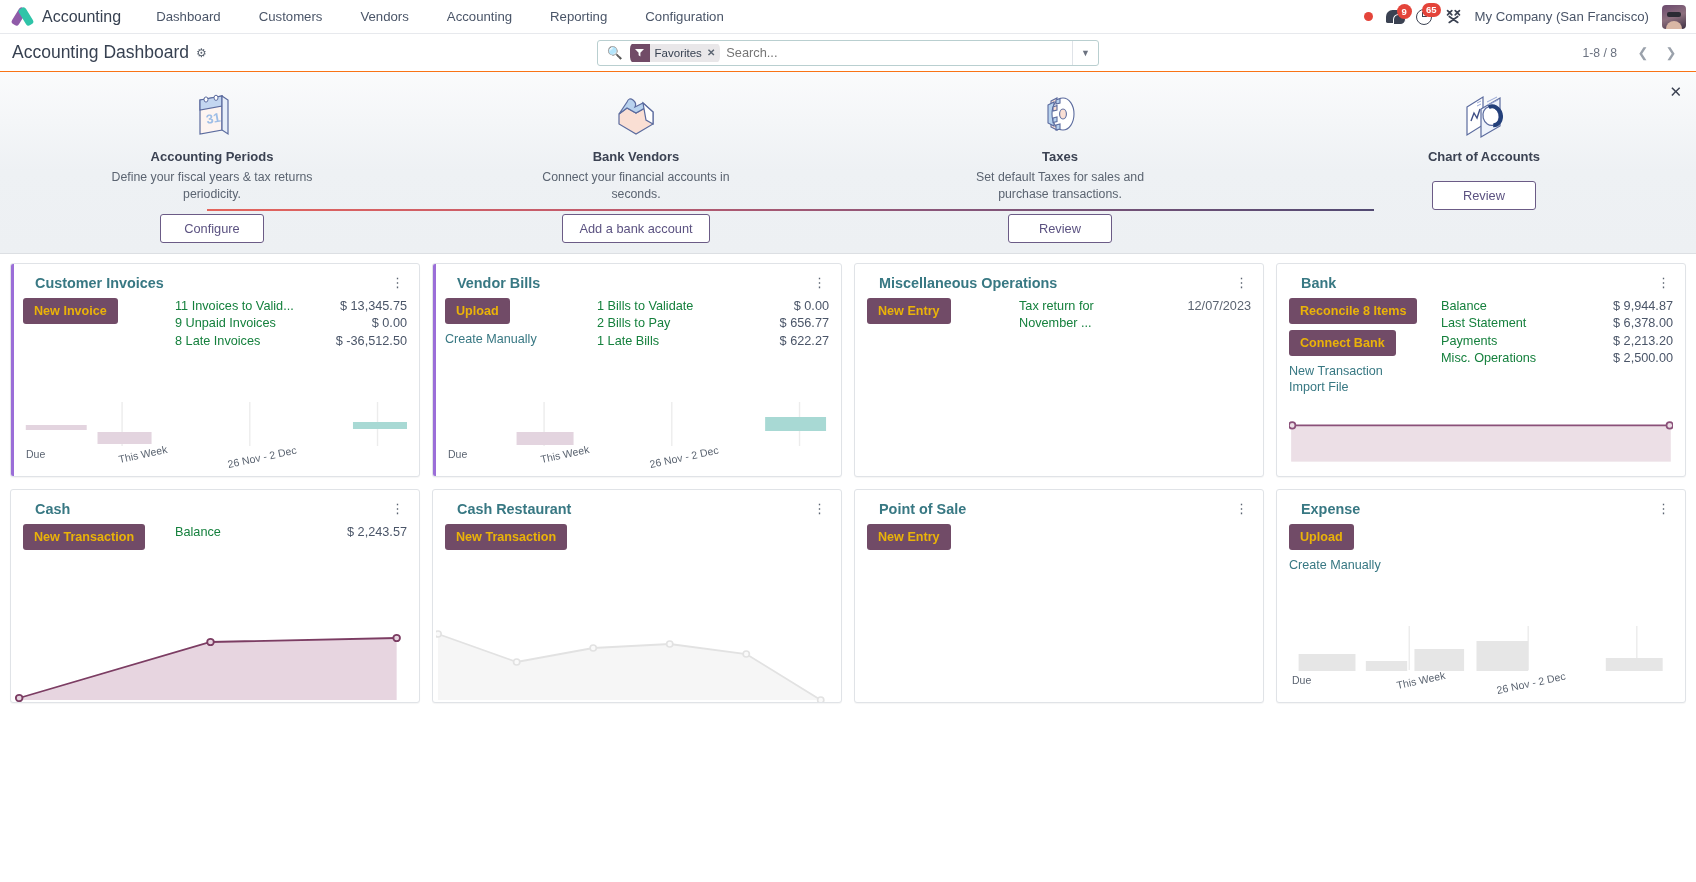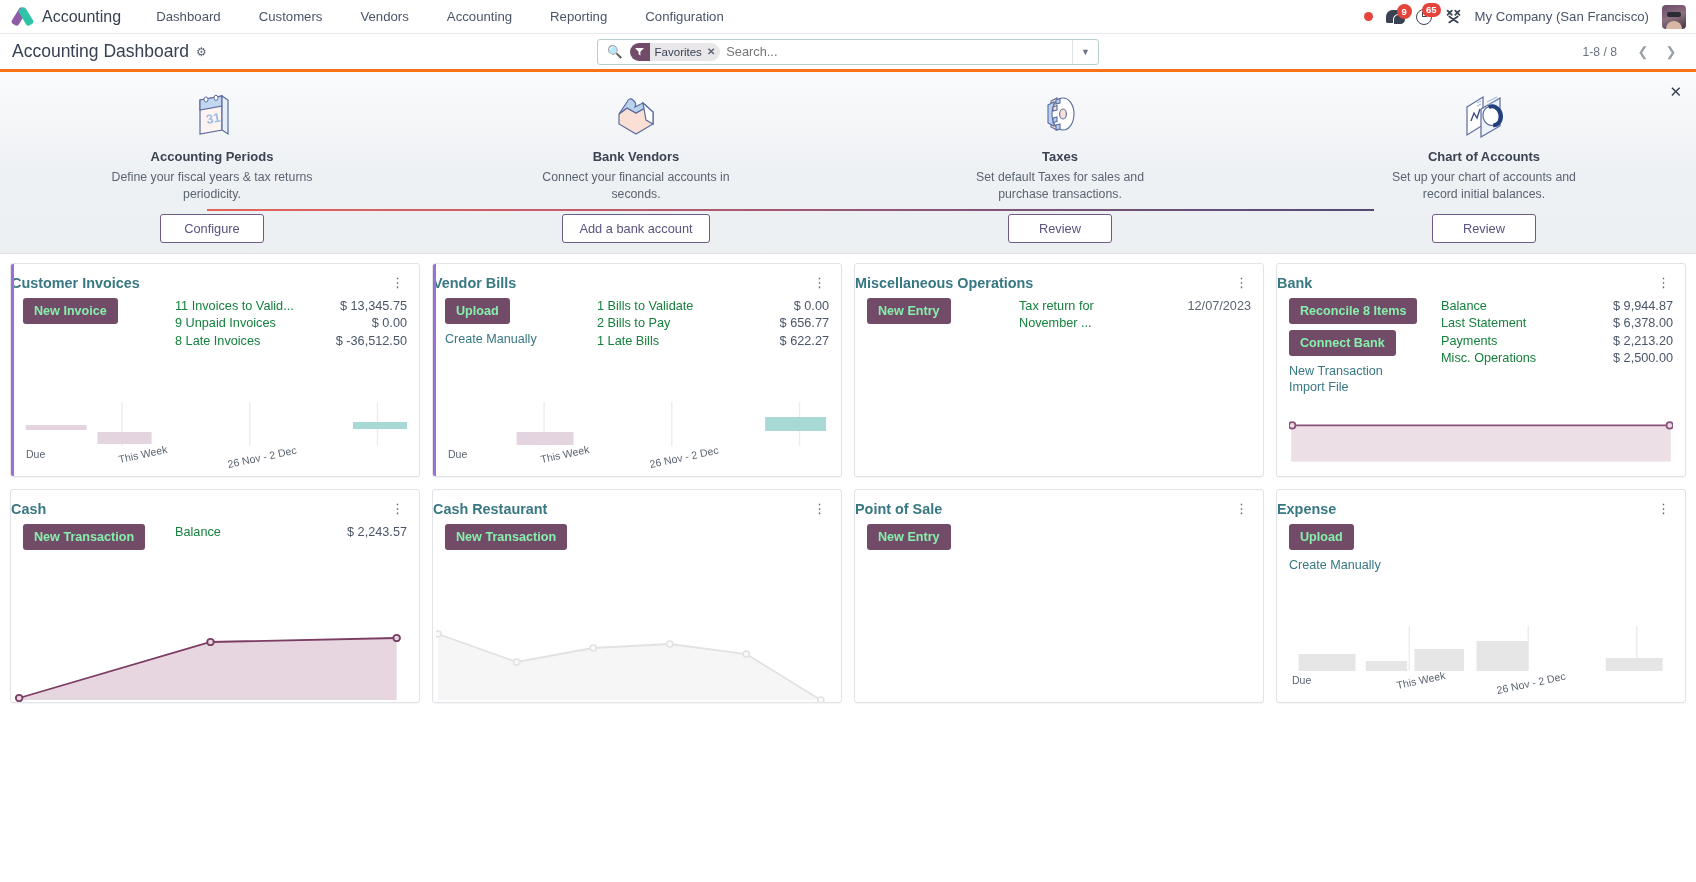--- a/index.html
+++ b/index.html
@@ -62,33 +62,33 @@
     content:""; position:absolute; left:5px; top:7px; width:14px; height:5px;
     background:#2b2b33; border-radius:2px;
   }
   .avatar:after {
     content:""; position:absolute; left:4px; bottom:0px; width:16px; height:8px;
     background:#d9b7a5; border-radius:8px 8px 0 0;
   }
 
   
   .control-panel {
-    height: 38px; background:#fff; border-bottom: 3px solid #f97316;
+    height: 38px; background:#fff; border-bottom: 1px solid #f97316;
     display:flex; align-items:center; padding: 0 12px; position: relative;
   }
   .breadcrumb-title { font-size: 17.5px; color: #374151; display:flex; align-items:center; gap: 7px; }
   .gear-small { font-size: 12px; color:#5b6471; cursor:pointer; }
 
   .searchbox {
     position:absolute; left: 50%; transform: translateX(-50%);
     width: 502px; height: 26px; border: 1px solid #b9cfd0;
     border-radius: 3px; display:flex; align-items:center; background: #fff;
   }
   .search-icon-glyph { color:#6b7280; font-size:12.5px; margin: 0 7px 0 9px; }
-  .facet { display:flex; align-items:center; height: 18px; border-radius: 9px; overflow:hidden; margin-right:6px; }
+  .facet { display:flex; align-items:center; height: 26px; border-radius: 9px; overflow:hidden; margin-right:6px; }
   .facet-ico {
     background: #714b67; color:#fff; width:20px; height:18px;
     display:flex; align-items:center; justify-content:center; font-size:9px;
   }
   .facet-lbl {
     background: #e9e7e9; color:#374151; font-size:11.5px; padding: 0 5px;
     display:flex; align-items:center; height:18px; gap:5px;
   }
   .facet-x { font-size:10px; color:#5b6471; cursor:pointer; font-weight:bold; }
   .search-input {
@@ -134,27 +134,27 @@
   .dash-area { padding: 9px 10px; background:#fff; height: calc(882px - 34px - 38px - 183px); }
   .dash-row { display:flex; gap: 12px; margin-bottom: 12px; }
   .card {
     flex: 1 1 0; background:#fff; border:1px solid #e0e3e7; border-radius:3px;
     height: 214px; position:relative; overflow:hidden;
     box-shadow: 0 1px 1px rgba(0,0,0,0.04);
   }
   .card.accent:before {
     content:""; position:absolute; left:0; top:0; bottom:0; width:3px; background:#9b6ed8;
   }
-  .card-head { display:flex; align-items:flex-start; padding: 11px 12px 0 0; }
+  .card-head { display:flex; align-items:flex-start; padding: 11px 12px 0 24px; }
   .card-title { font-size:14.4px; font-weight:bold; color:#387883; cursor:pointer; }
   .kebab { margin-left:auto; color:#5b6471; font-size:13px; cursor:pointer; letter-spacing:0; line-height:1; padding: 1px 3px; }
   .card-body { display:flex; padding: 7px 12px 0 12px; }
   .card-left { width: 152px; flex:0 0 auto; }
   .btn-primary {
-    background:#714b67; color:#86efac; border:none; border-radius:3px;
+    background:#714b67; color:#eab308; border:none; border-radius:3px;
     padding: 6px 11px; font-size:12.6px; font-weight:bold; cursor:pointer;
     font-family:"Liberation Sans", sans-serif; white-space:nowrap; display:inline-block;
     margin-bottom: 6px;
   }
   .link-sm { display:block; font-size:12.6px; color:#387883; cursor:pointer; margin-top:2px; }
   .card-right { flex:1; }
   .kv-row { display:flex; justify-content:space-between; font-size:12.7px; line-height:1.37; }
   .kv-label { color:#15803d; cursor:pointer; }
   .kv-val { color:#4a5568; white-space:nowrap; }
   .kv-val-plain { color:#5b6471;margin-left:40px; }
@@ -305,21 +305,20 @@
             <path d="M16 34 L19 26 L22 31 L25 22" fill="none" stroke="#3f4f86" stroke-width="1.4"></path>
             <path d="M22 16 L26 14 M22 19 L26 17" stroke="#9aa9d6" stroke-width="1"></path>
             <path d="M26 22 L45 11 L45 39 L26 50 Z" fill="#eef3fb"></path>
             <ellipse cx="36" cy="29" rx="8" ry="9.5" fill="#ffffff" transform="rotate(-15 36 29)"></ellipse>
             <path d="M36 20 A8 9.5 0 1 1 35.8 38.4" fill="none" stroke="#23407a" stroke-width="4" transform="rotate(-15 36 29)"></path>
             <path d="M32 15 L42 10 M33 18 L43 13" stroke="#9aa9d6" stroke-width="1"></path>
           </g>
         </svg>
       </div>
       <div class="step-title">Chart of Accounts</div>
-      <div class="step-desc">Set up your chart of accounts and record initial balances.</div>
       <button class="step-btn">Review</button>
     </div>
 
   </div>
 </div>
 
 <div class="dash-area">
 
   <div class="dash-row">
 

